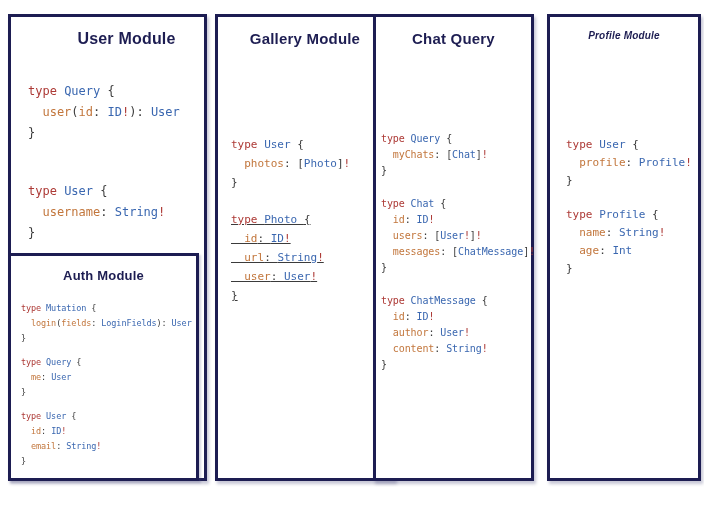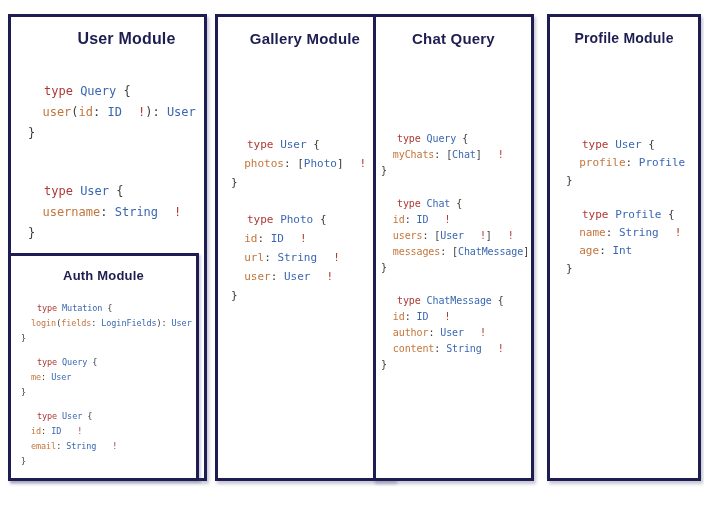--- a/index.html
+++ b/index.html
@@ -15,46 +15,46 @@
   .module-gallery{left:215px;width:180px;}
   .module-chat   {left:373px;width:161px;}
   .module-profile{left:547px;width:154px;}
 
   .title{
     margin:13px 0 0 0;text-align:center;color:var(--navy,#1d1d52);
     font-weight:bold;letter-spacing:.2px;font-size:16px;
   }
   .module-gallery .title{font-size:15px;}
   .module-chat .title{font-size:15px;}
-  .module-profile .title{font-size:14px;}
+  .module-profile .title{font-size:10px;font-style:italic;}
 
   .code{
     position:absolute;font-family:"DejaVu Sans Mono","Liberation Mono",monospace;
     white-space:pre;color:var(--punct,#3b3b3b);
   }
   .module-user   > .code{left:17px;top:64px; font-size:12px;line-height:21px;}
   .module-gallery> .code{left:13px;top:118px;font-size:11px;line-height:19px;}
   .module-chat   > .code{left:5px; top:114px;font-size:10px;line-height:16px;letter-spacing:-0.1px;}
   .module-profile> .code{left:16px;top:119px;font-size:11px;line-height:18px;}
 
   .module-user    .block + .block{margin-top:37px;}
-  .module-gallery .block + .block{margin-top:18px;}
+  .module-gallery .block + .block{margin-top:18px;text-decoration:underline;}
   .module-chat    .block + .block{margin-top:17px;}
   .module-profile .block + .block{margin-top:16px;}
 
   .module-inner{
     position:absolute;left:-3px;top:236px;width:191px;height:228px;box-sizing:border-box;
     background:#fff;border:3px solid var(--navy,#1d1d52);
     box-shadow:2px 2px 2px rgba(70,70,120,.25);
   }
   .module-inner .title{margin-top:12px;font-size:13px;text-align:center;}
   .module-inner .code{left:10px;top:45px;font-size:8.5px;line-height:15px;letter-spacing:-0.1px;}
   .module-inner .block + .block{margin-top:9px;}
 
-  .c-k{color:var(--keyword,#ad3a36);margin-left:16px;}
+  .c-k{color:var(--keyword,#ad3a36);}
   .c-t{color:var(--typename,#3a67b0);}
   .c-f{color:var(--fieldname,#c2763c);}
   .c-p{color:var(--punct,#3b3b3b);}
 </style>
 </head>
 <body>
 
 <div class="canvas">
 
   <section class="module module-user">

